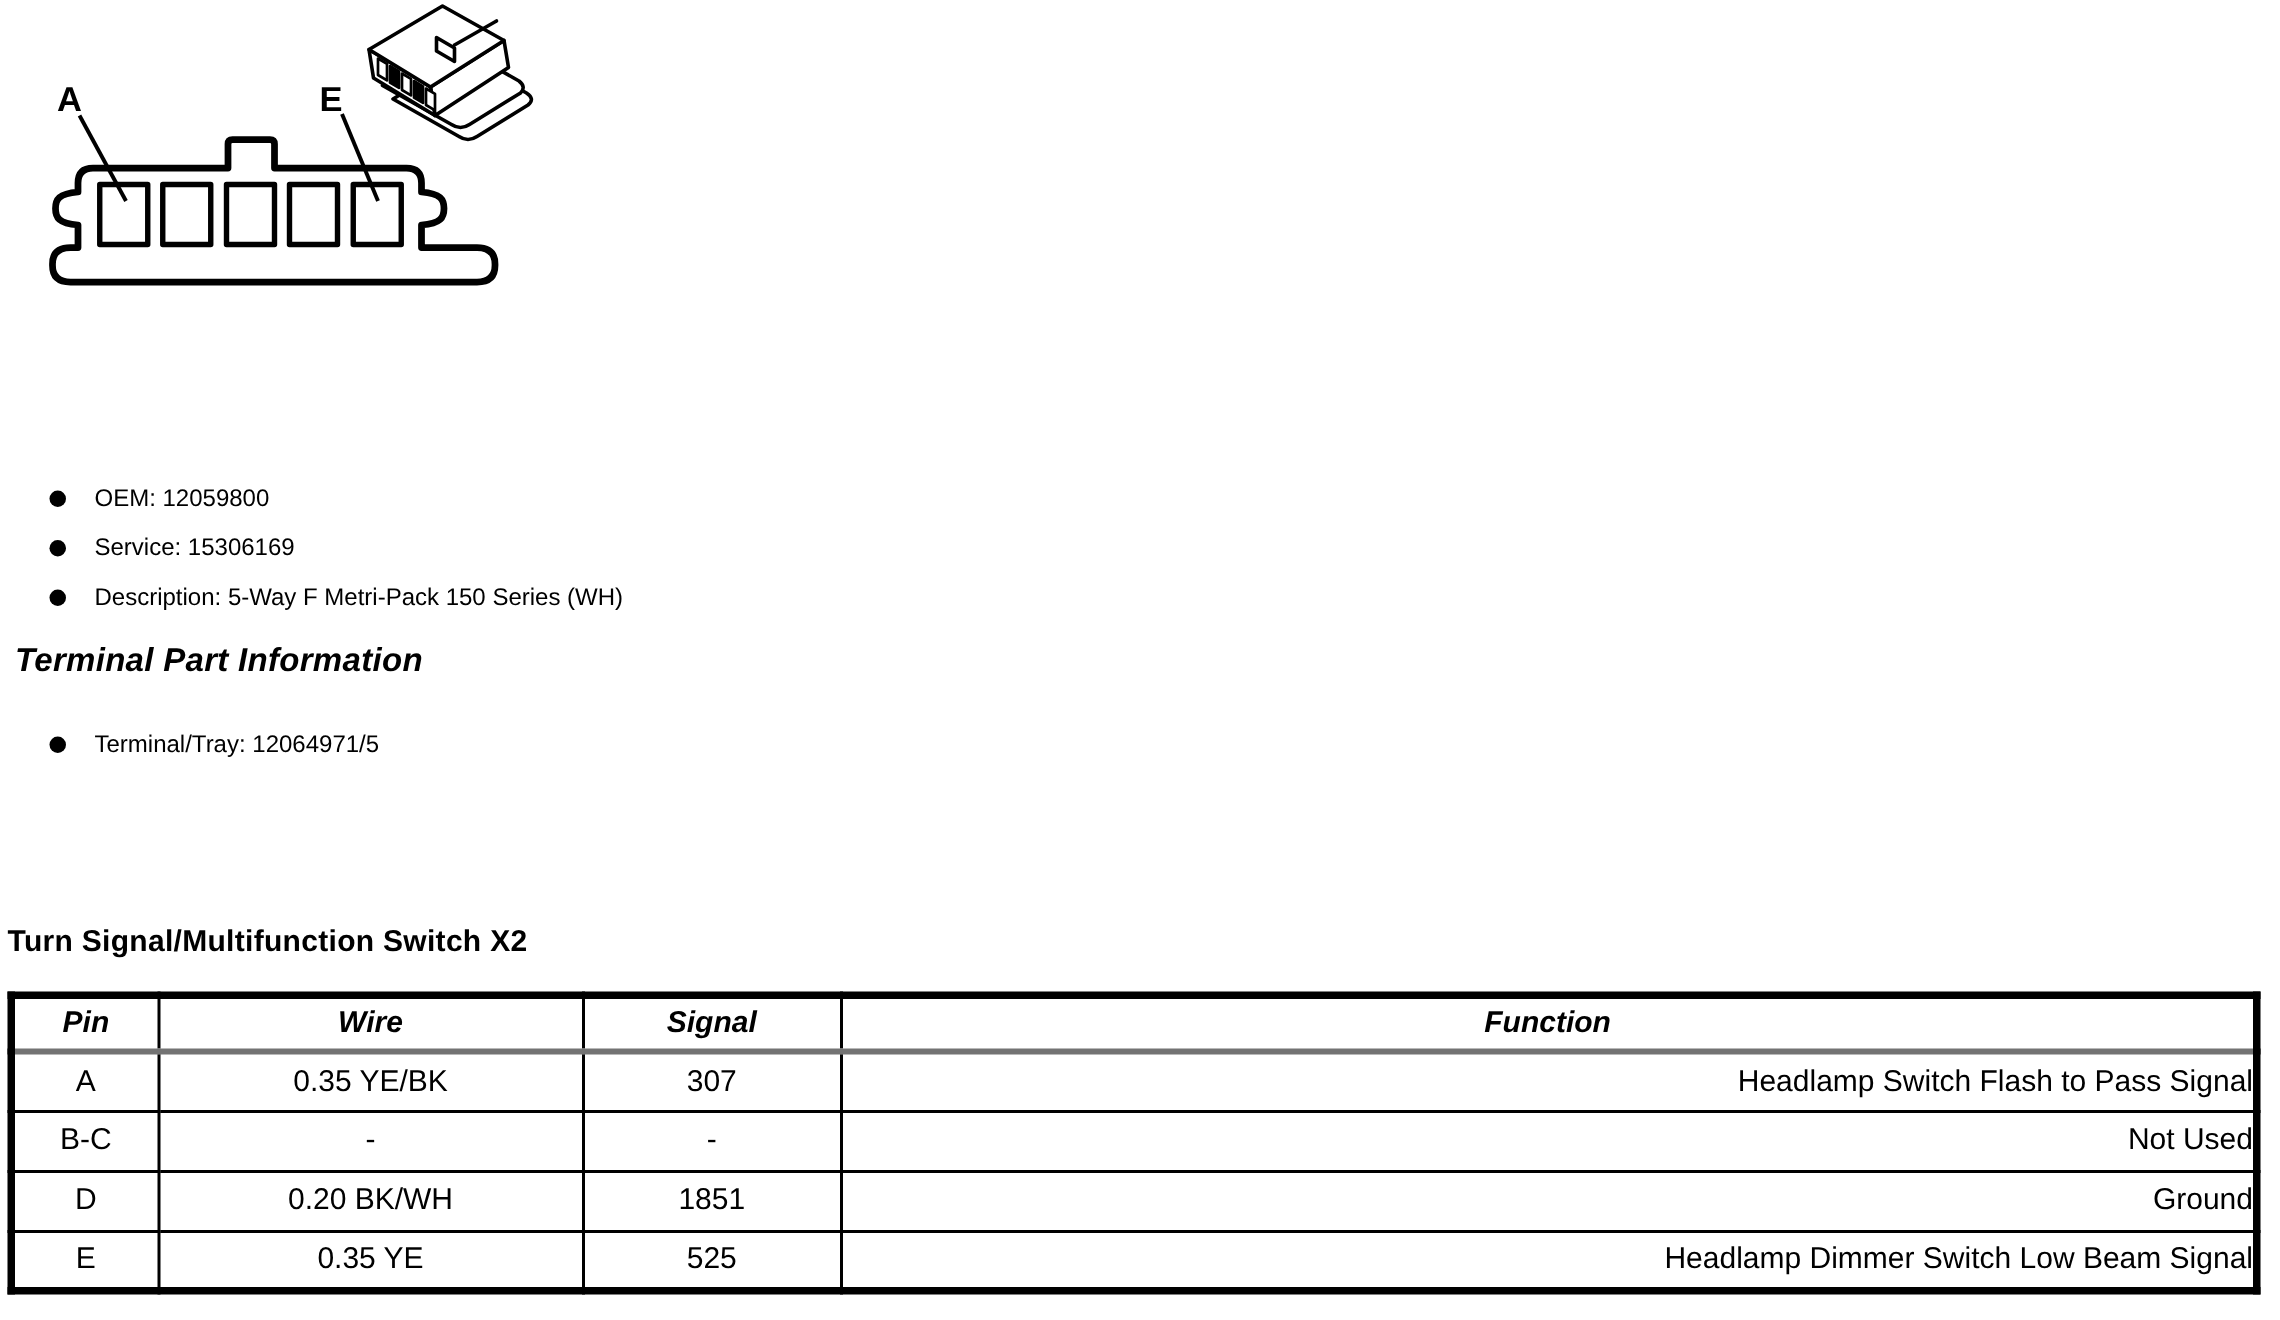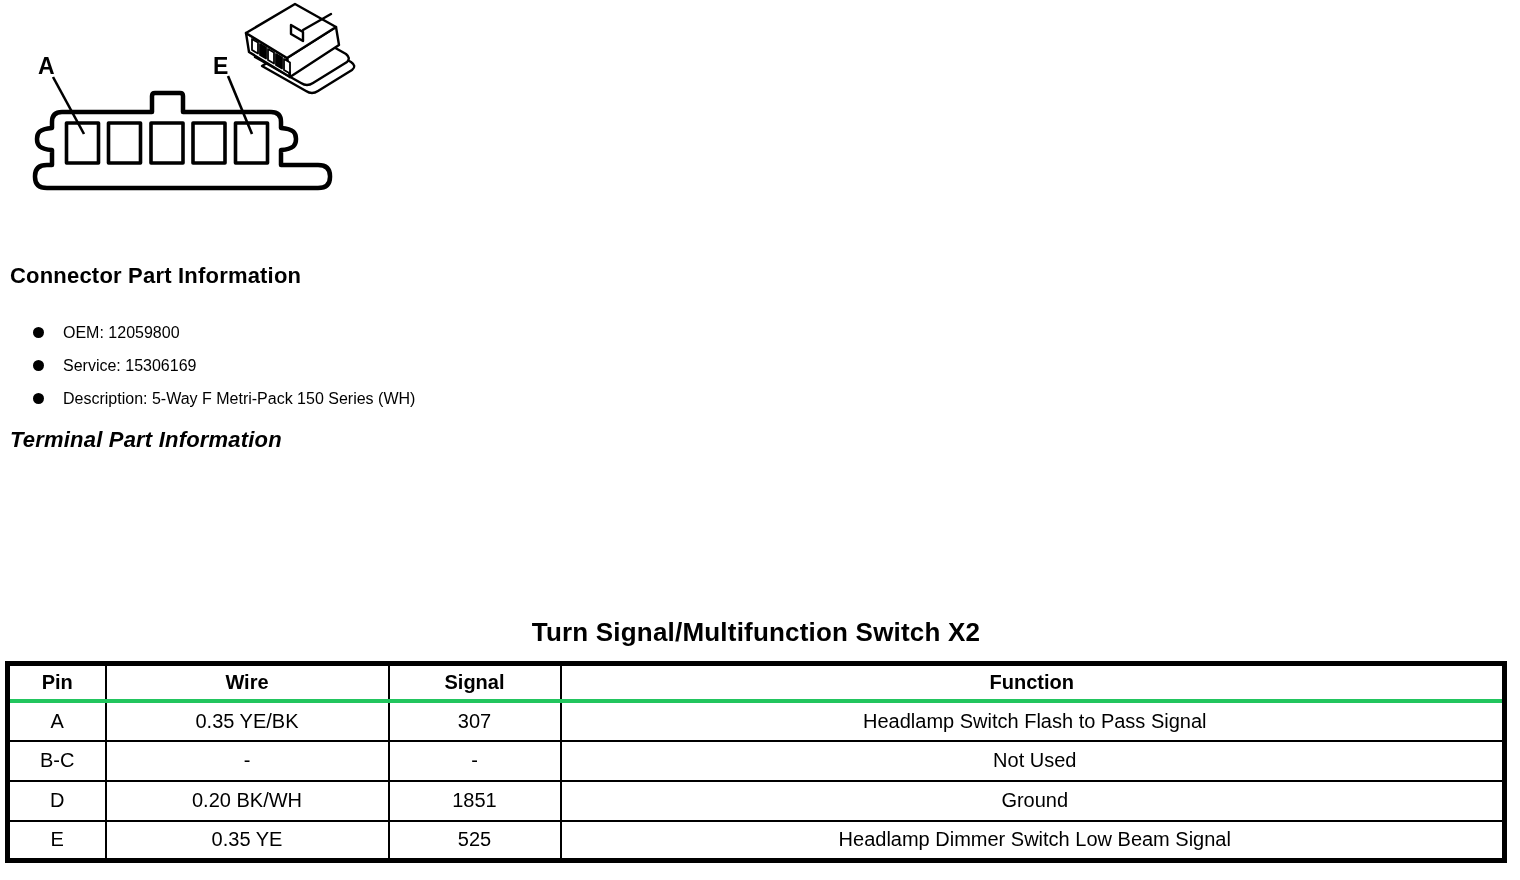--- a/index.html
+++ b/index.html
@@ -43,49 +43,49 @@
     content: '';
     position: absolute; left: 33px; top: 11px;
     width: 11px; height: 11px;
     border-radius: 50%;
     background: #000;
   }
 
   .table-title {
     position: absolute; left: 5px; top: 617px;
     width: 1502px;
-    text-align: center;
-    font-size: 26px; font-weight: bold;
+    text-align: left;
+    font-size: 20px; font-weight: bold;
     letter-spacing: 0.2px;
   }
 
   table.pinout {
     position: absolute; left: 5px; top: 661px;
     width: 1502px;
     border-collapse: collapse;
     border: 5px solid #000;
     table-layout: fixed;
   }
   table.pinout th, table.pinout td {
     border: 2px solid #000;
     font-size: 20px;
     text-align: center;
     vertical-align: middle;
     overflow: hidden;
     white-space: nowrap;
   }
-  table.pinout thead tr { border-bottom: 4px solid #22c55e; }
+  table.pinout thead tr { border-bottom: 4px solid #737373; font-style: italic; }
   table.pinout th { height: 37px; font-weight: bold; }
   table.pinout td { height: 40px; font-weight: normal; }
   col.c-pin     { width: 98px;  }
   col.c-wire    { width: 283px; }
   col.c-circuit { width: 172px; }
   col.c-func    { width: auto;  }
   table.pinout td.fn {
-    text-align: center;
+    text-align: right;
     padding-left: 6px;
   }
   svg text { font-family: "Liberation Sans", sans-serif; }
 </style>
 </head>
 <body>
 
 <div class="page">
 
   <svg class="diagram" viewBox="0 0 400 215" aria-hidden="true">
@@ -131,31 +131,31 @@
       </g>
     </g>
 
     <line x1="53" y1="77" x2="84" y2="134" stroke="#000" stroke-width="2.6"></line>
     <line x1="228" y1="76" x2="252" y2="134" stroke="#000" stroke-width="2.6"></line>
 
     <text x="38" y="74" font-size="23" font-weight="bold">A</text>
     <text x="213" y="74" font-size="23" font-weight="bold">E</text>
   </svg>
 
-  <div class="section-heading" id="connector-heading">Connector Part Information</div>
 
   <ul class="bullets" id="connector-list">
     <li>OEM: 12059800</li>
     <li>Service: 15306169</li>
     <li>Description: 5-Way F Metri-Pack 150 Series (WH)</li>
   </ul>
 
   <div class="section-heading" id="terminal-heading">Terminal Part Information</div>
 
   <ul class="bullets" id="terminal-list">
+    <li>Terminal/Tray: 12064971/5</li>
   </ul>
 
   <div class="table-title">Turn Signal/Multifunction Switch X2</div>
 
   <table class="pinout">
     <colgroup>
       <col class="c-pin">
         <col class="c-wire">
         <col class="c-circuit">
         <col class="c-func">

